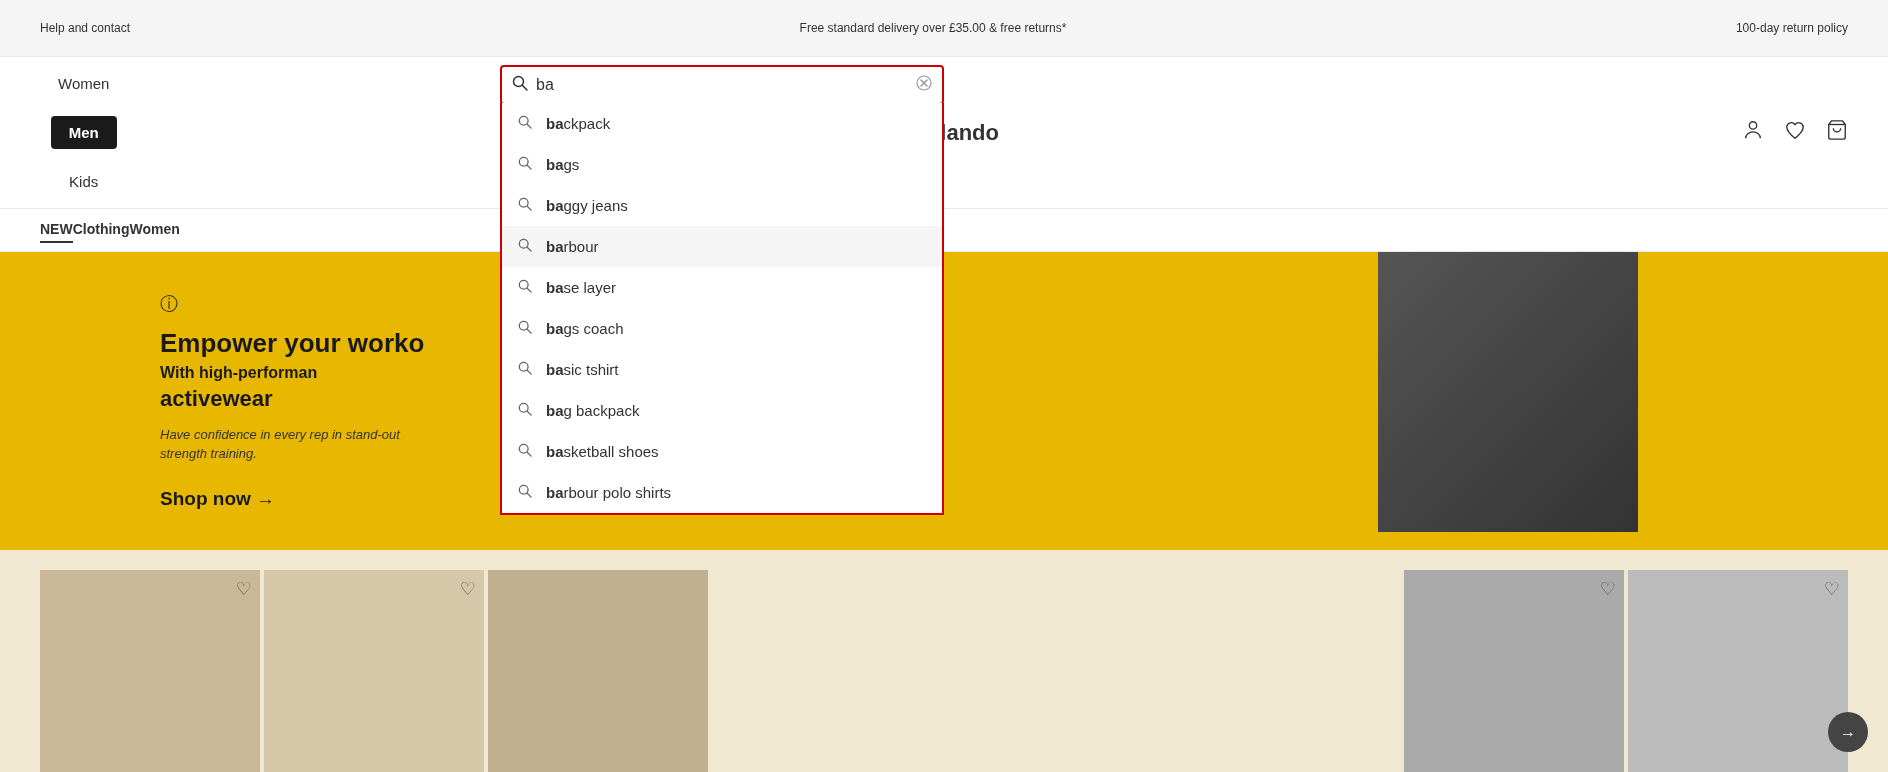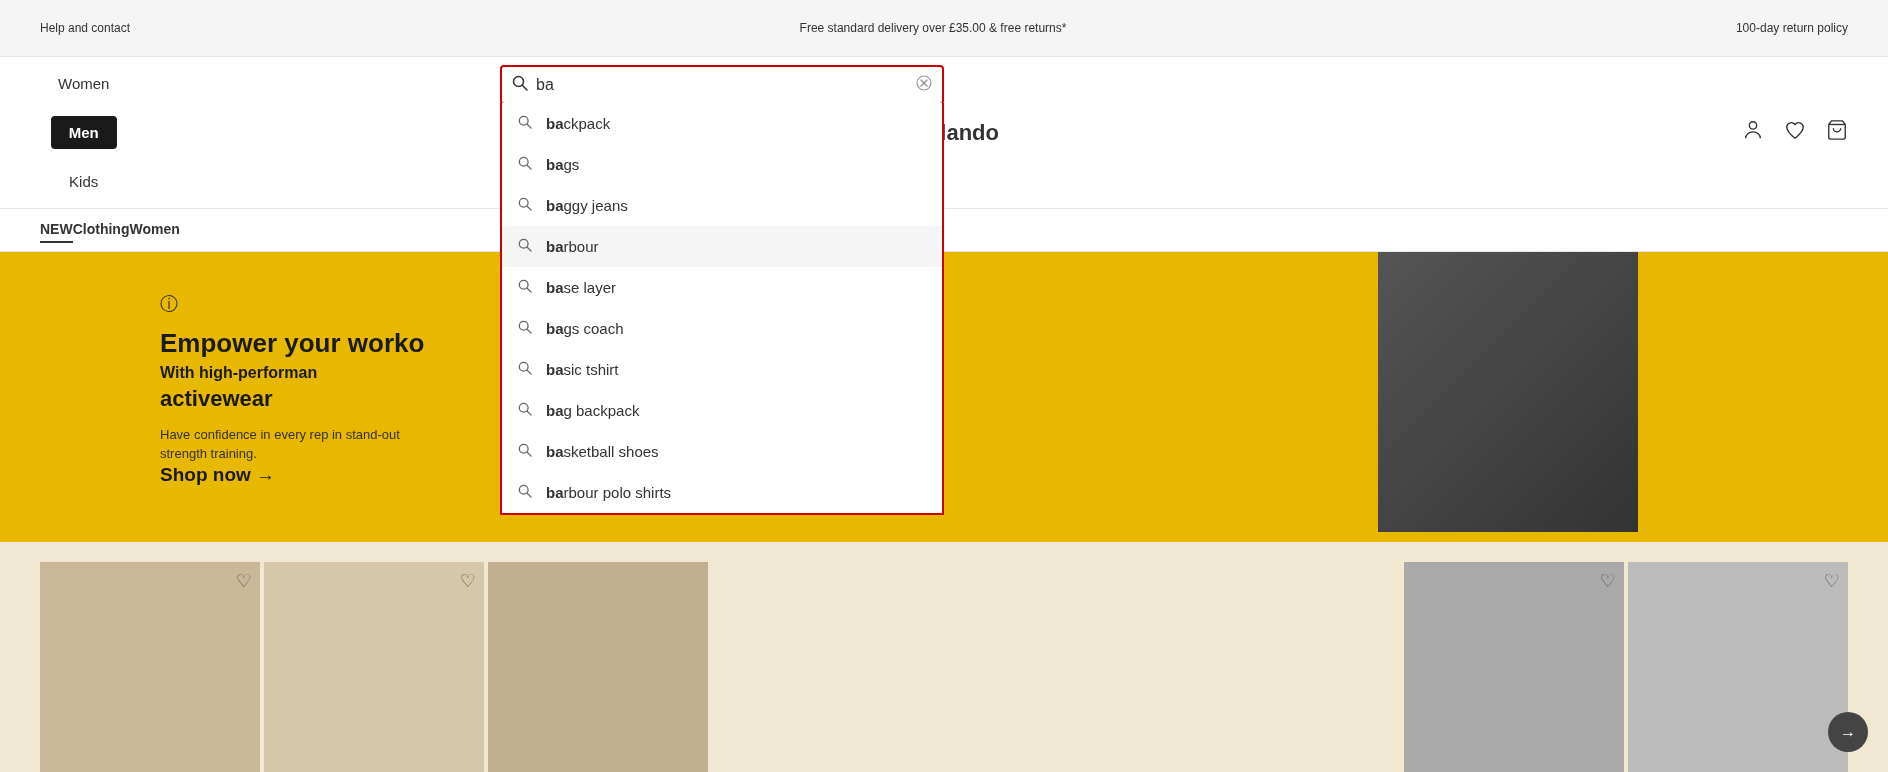--- a/index.html
+++ b/index.html
@@ -358,21 +358,21 @@
     <div class="hero-info-icon">ⓘ</div>
     <div class="hero-title" style="font-size:26px; font-weight:700; color:#1a1a1a; line-height:1.2; margin-bottom:4px;">
       Empower your worko
     </div>
     <div class="hero-title" style="font-size:16px; font-weight:700; color:#1a1a1a; line-height:1.2; margin-bottom:4px;">
       With high-performan
     </div>
     <div class="hero-title" style="font-size:22px; font-weight:700; color:#1a1a1a; line-height:1.2; margin-bottom:12px;">
       activewear
     </div>
-    <div style="font-size:13px; color:#333; margin-bottom:0; line-height:1.5;">
+    <div style="font-size:13px; color:#333; margin-bottom:24px; line-height:1.5;font-style:italic;">
       Have confidence in every rep in stand-out<br>strength training.
     </div>
     <a style="font-size:19px; font-weight:700; color:#1a1a1a; cursor:pointer; text-decoration:none;">Shop now →</a>
   </div>
 
   <div style="position:absolute; right:250px; top:0; width:260px; height:280px; background:#888; overflow:hidden;">
     <div style="width:100%; height:100%; background: linear-gradient(135deg, #555, #333); display:flex; align-items:center; justify-content:center; color:#999; font-size:12px;">
     </div>
   </div>
 </div>

